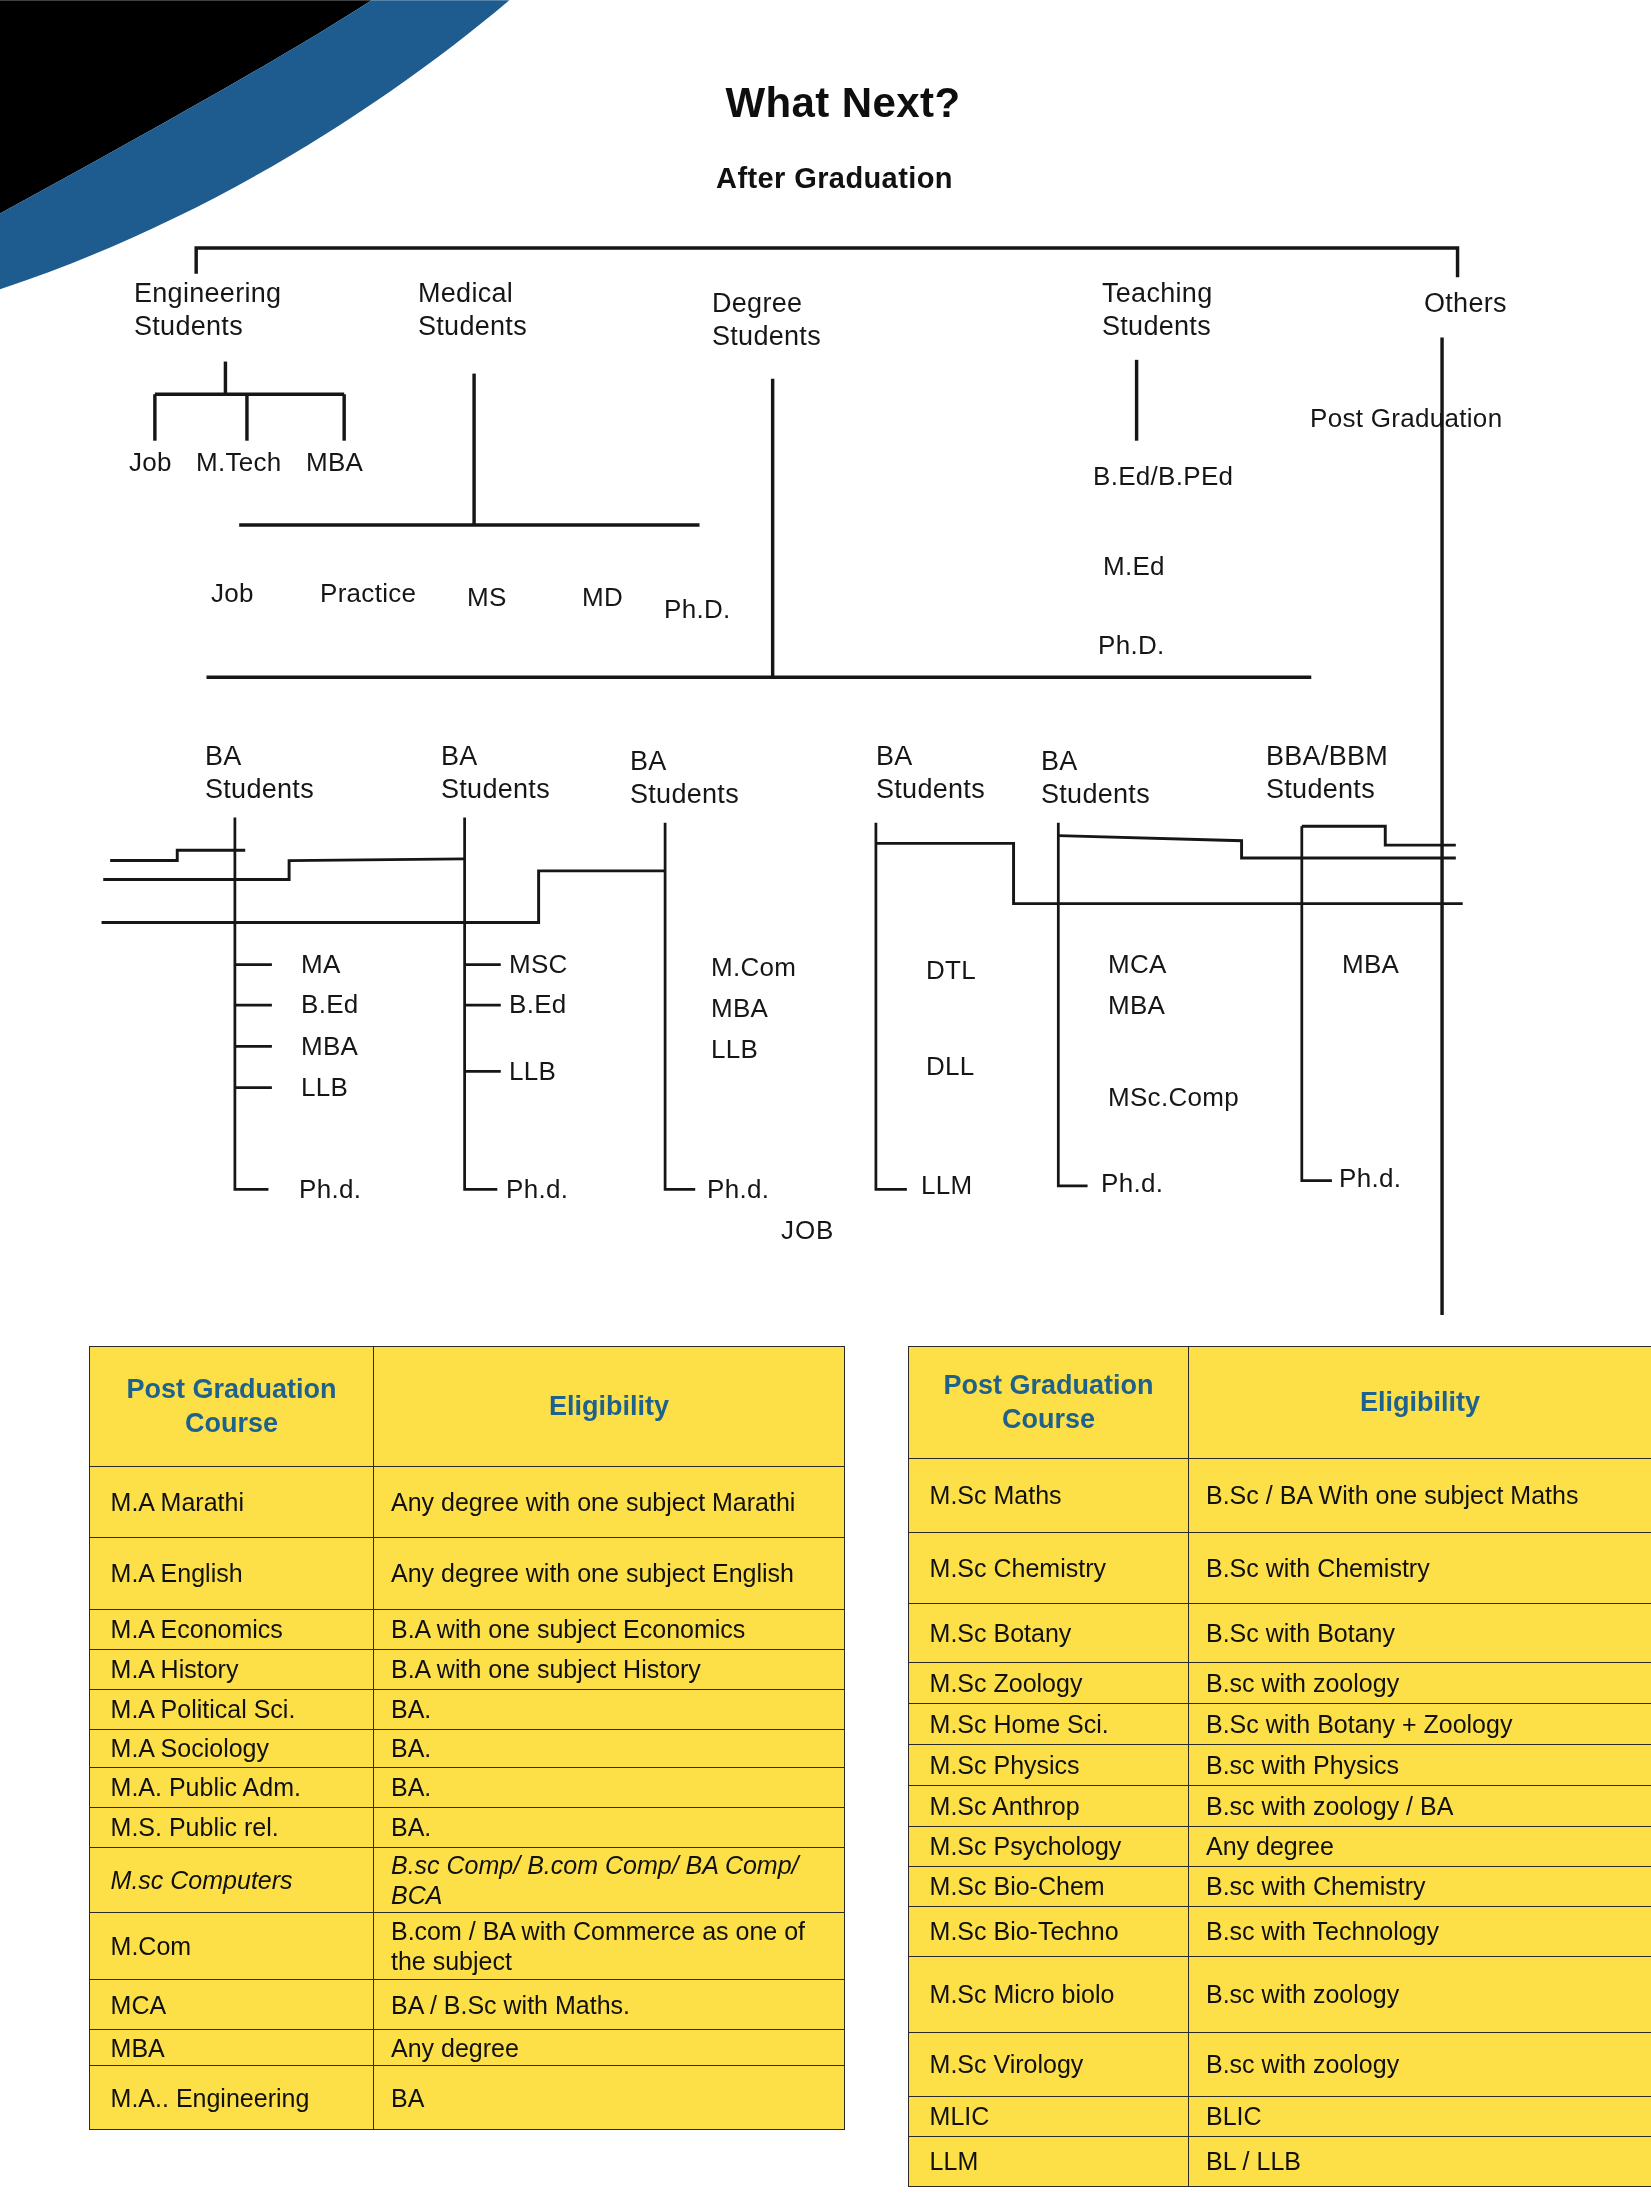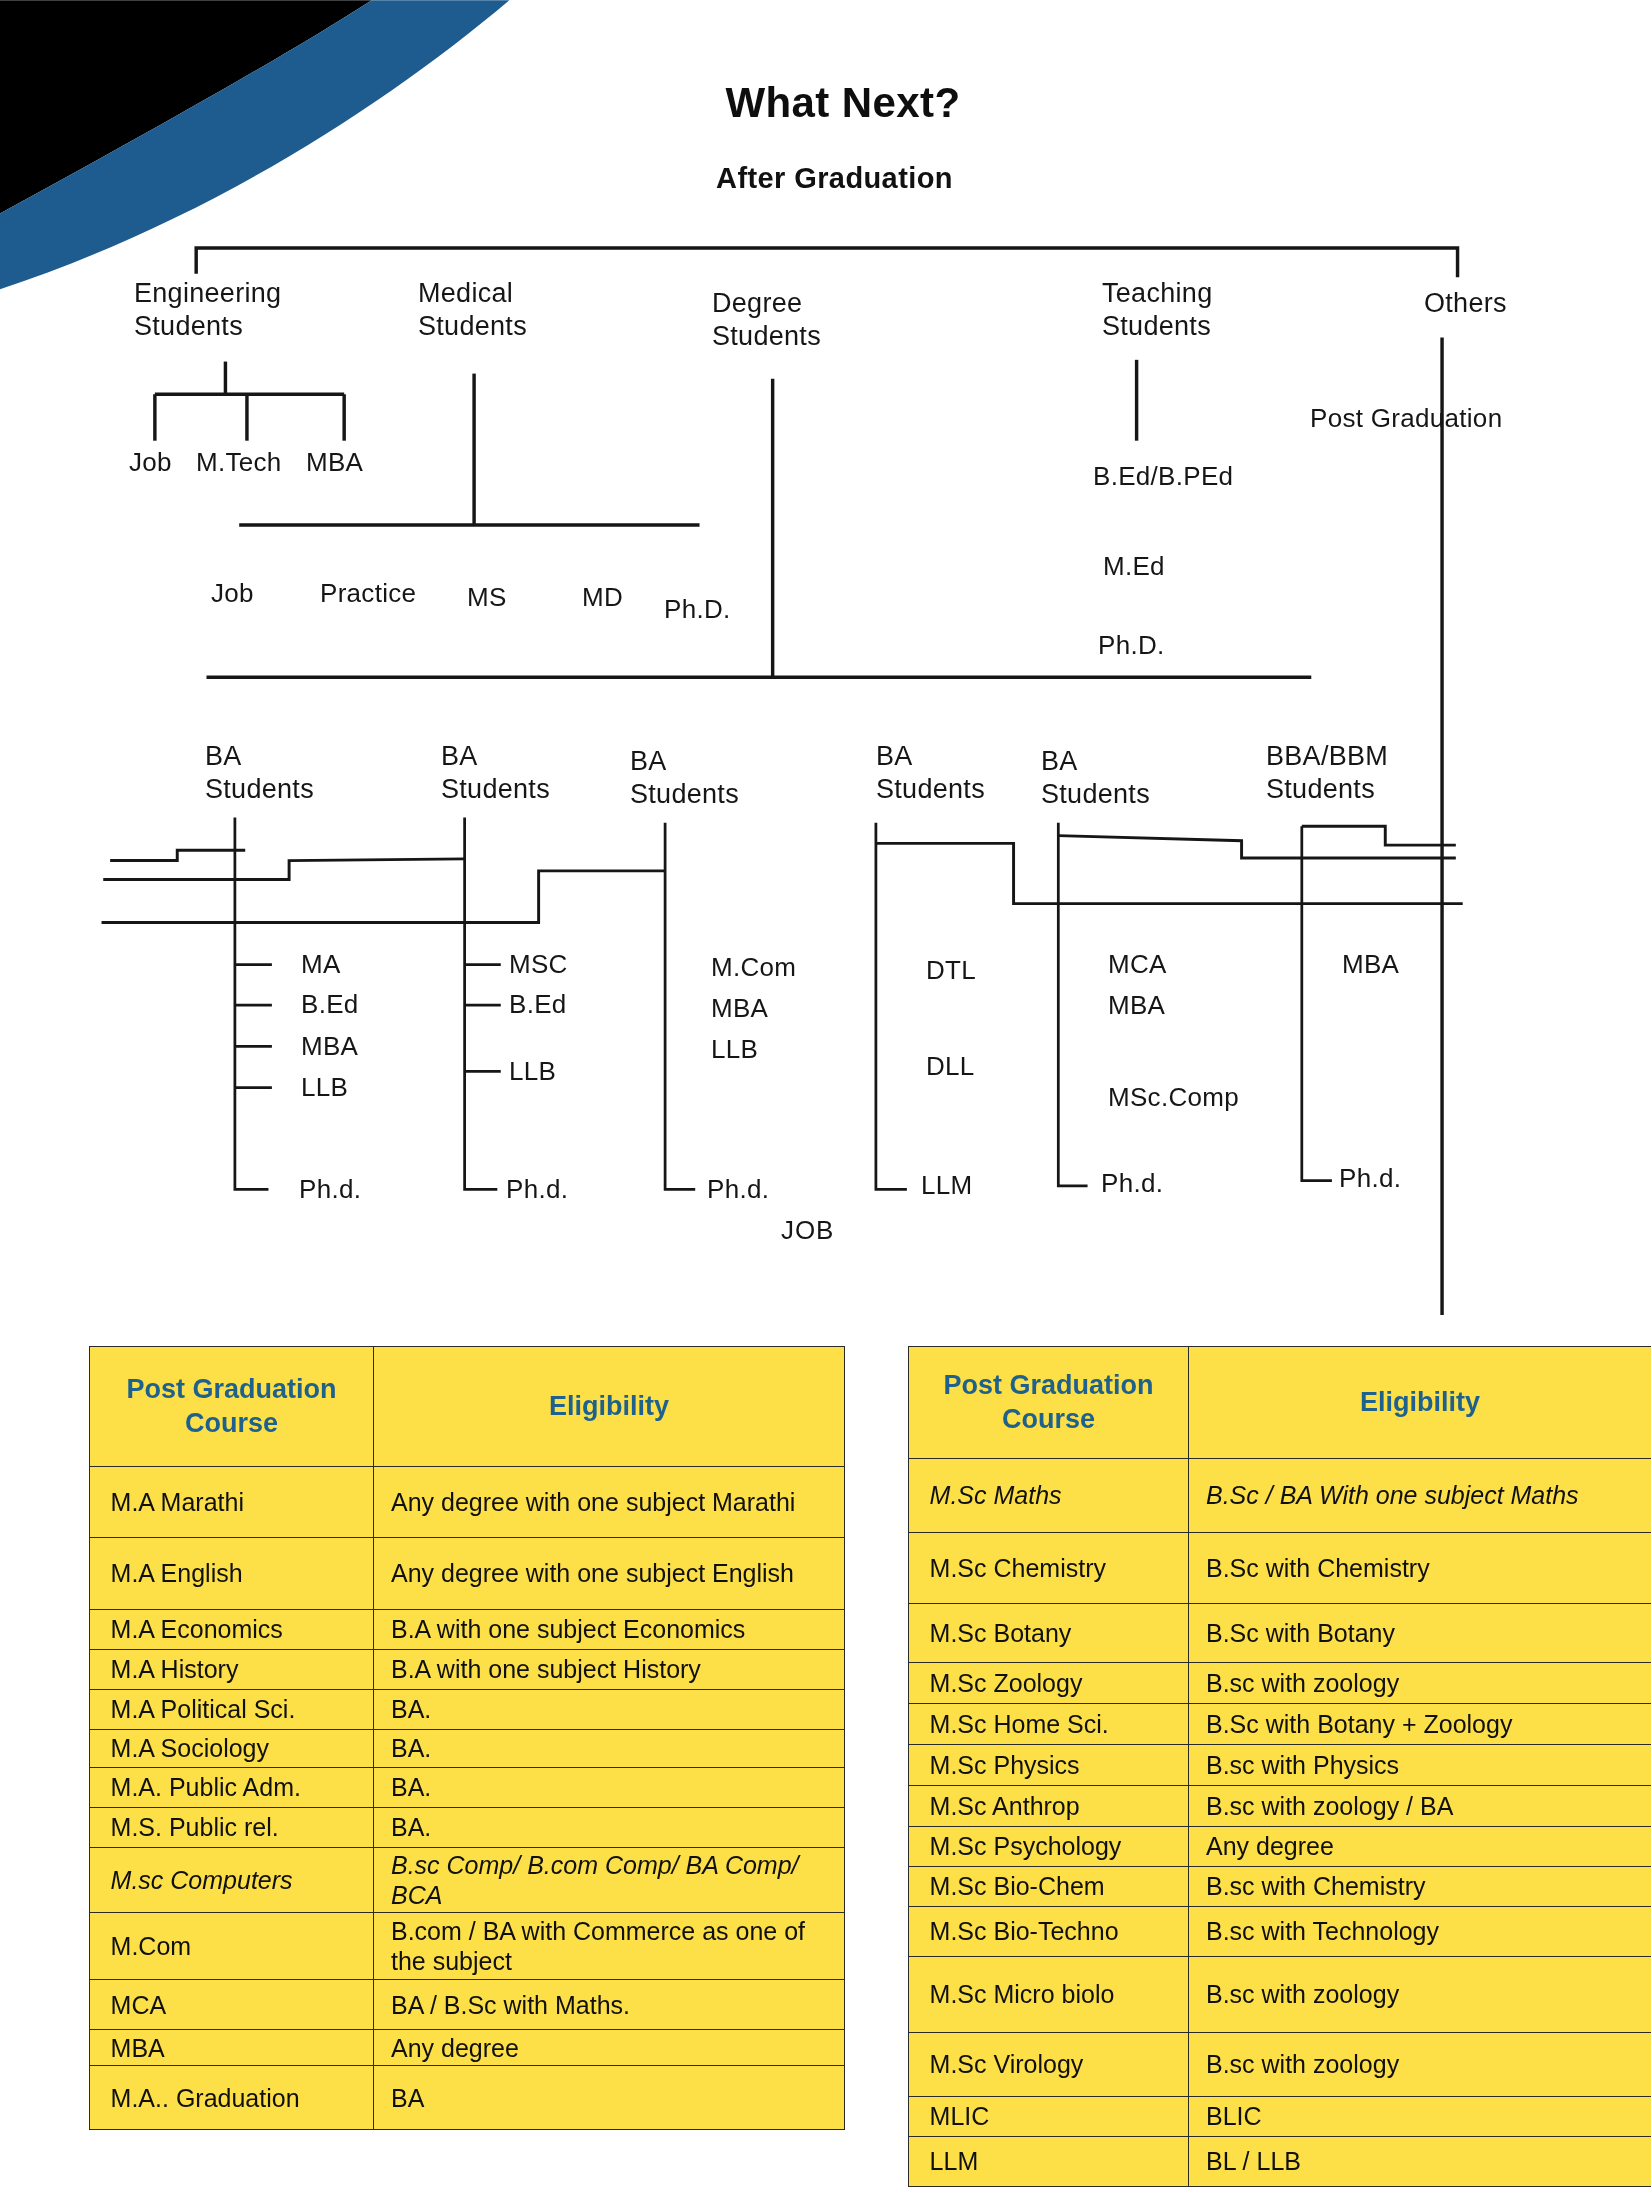--- a/index.html
+++ b/index.html
@@ -186,37 +186,37 @@
         </tr>
         <tr style="height: 50px;">
           <td class="">MCA</td>
           <td class="elig">BA / B.Sc with Maths.</td>
         </tr>
         <tr style="height: 36px;">
           <td class="">MBA</td>
           <td class="elig">Any degree</td>
         </tr>
         <tr style="height: 64px;">
-          <td class="">M.A.. Graduation</td>
+          <td class="">M.A.. Engineering</td>
           <td class="elig">BA</td>
         </tr>
       </tbody>
   </table>
 
   <table class="pg" id="right-table">
     <colgroup>
         <col style="width:280px">
         <col style="width:463px">
       </colgroup>
     <tbody>
         <tr style="height: 112px;">
           <th>Post Graduation Course</th>
           <th>Eligibility</th>
         </tr>
-        <tr style="height: 74px; font-style: italic;">
+        <tr style="height: 74px;">
           <td class="">M.Sc Maths</td>
           <td class="elig">B.Sc / BA With one subject Maths</td>
         </tr>
         <tr style="height: 71px;">
           <td class="">M.Sc Chemistry</td>
           <td class="elig">B.Sc with Chemistry</td>
         </tr>
         <tr style="height: 59px;">
           <td class="">M.Sc Botany</td>
           <td class="elig">B.Sc with Botany</td>

